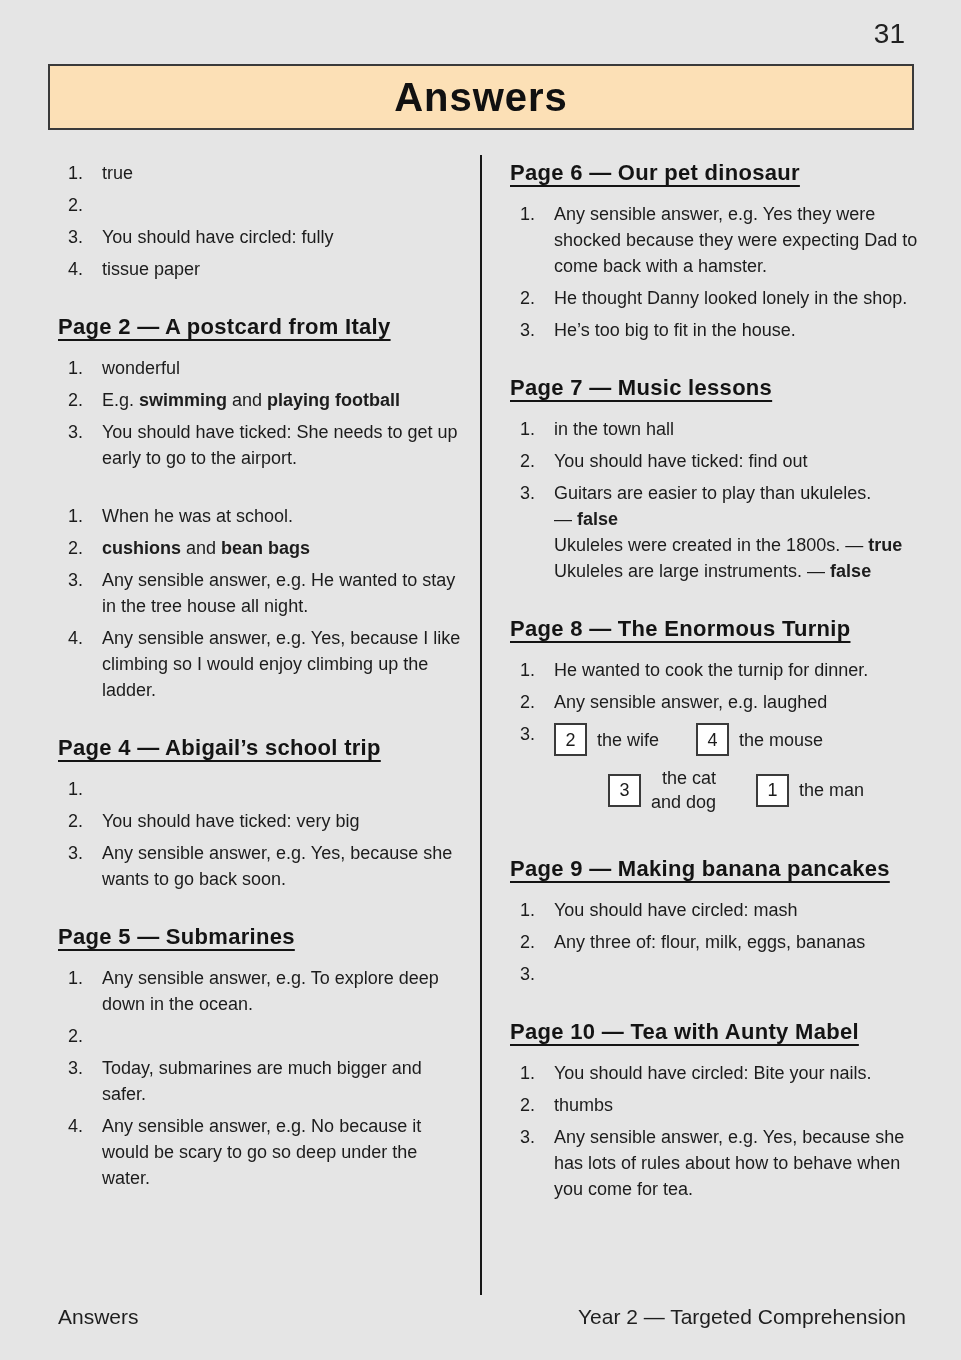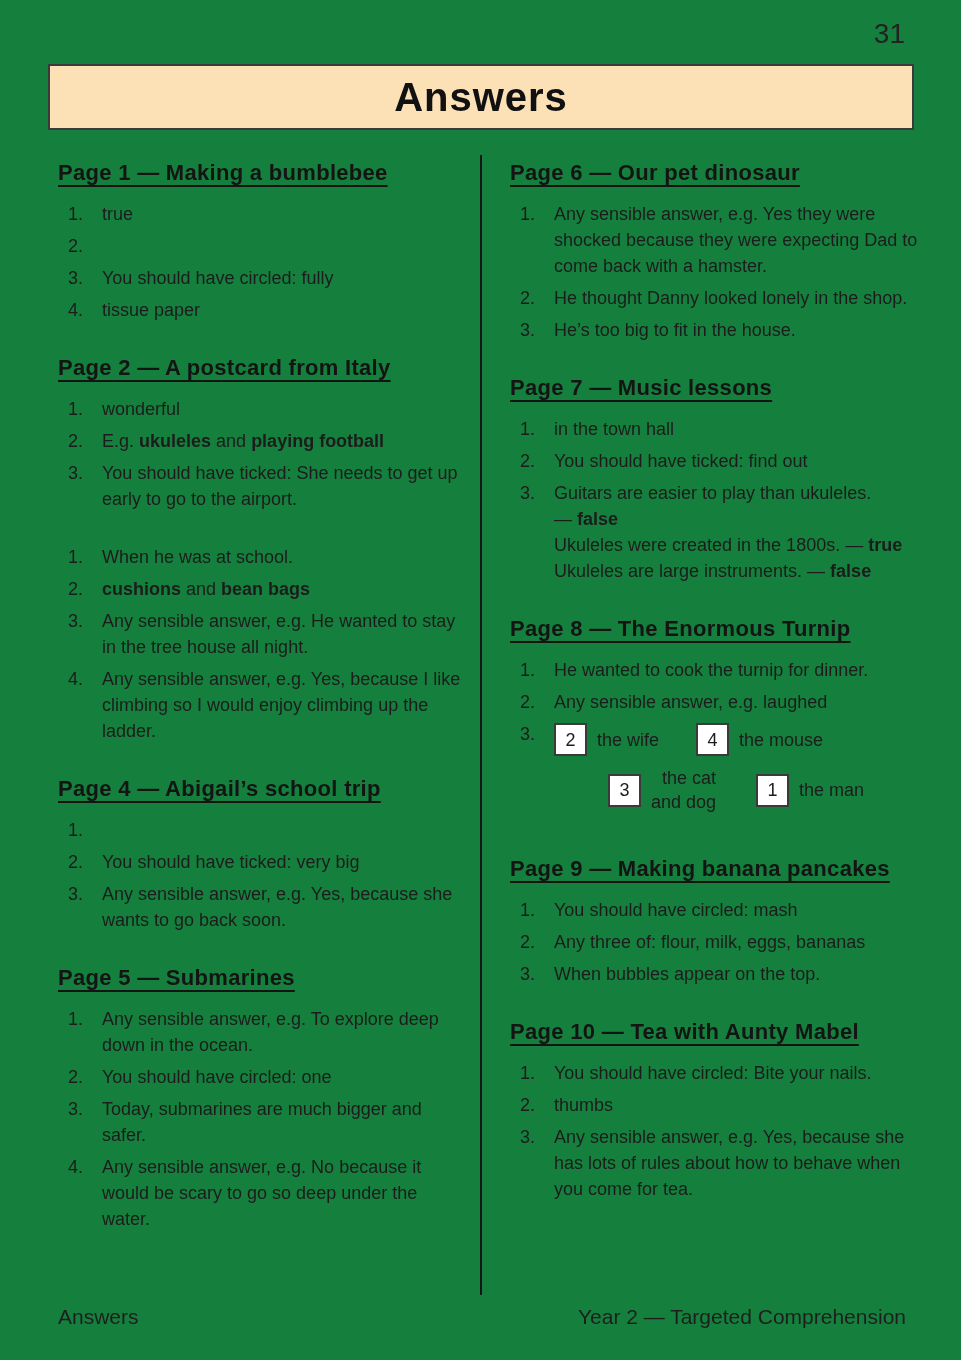--- a/index.html
+++ b/index.html
@@ -1,19 +1,19 @@
 <!DOCTYPE html>
 <html><head>
 <meta charset="utf-8">
 <style>
   html,body{margin:0;padding:0;background:#ffffff;}
   .page{
     position:relative;
     width:961px;height:1360px;
-    background:#15803d;
+    background:#e5e5e5;
     font-family:"Liberation Sans","DejaVu Sans",sans-serif;
     color:#1c1c1c;
     overflow:hidden;
   }
   .page-number{
     position:absolute;top:18px;right:56px;
     font-size:28px;font-weight:400;color:#222;
   }
   .header-box{
     position:absolute;left:48px;top:64px;width:862px;height:62px;
@@ -74,21 +74,21 @@
 <div class="page">
   <div class="page-number">31</div>
 
   <div class="header-box">
     <span class="header-title">Answers</span>
   </div>
 
   <div class="divider"></div>
 
   <div class="col col-left">
-      <div class="section"><h2 class="section-title">Page 1 — Making a bumblebee</h2><ol class="answers">
+      <div class="section"><ol class="answers">
           <li>
             <span class="num">1.</span>
             <div class="item-text"><span>true</span></div>
           </li>
           <li>
             <span class="num">2.</span>
           </li>
           <li>
             <span class="num">3.</span>
             <div class="item-text"><span>You should have circled: fully</span></div>
@@ -98,21 +98,21 @@
             <div class="item-text"><span>tissue paper</span></div>
           </li>
         </ol></div>
       <div class="section"><h2 class="section-title">Page 2 — A postcard from Italy</h2><ol class="answers">
           <li>
             <span class="num">1.</span>
             <div class="item-text"><span>wonderful</span></div>
           </li>
           <li>
             <span class="num">2.</span>
-            <div class="item-text"><span>E.g. </span><span class="b">ukuleles</span><span> and </span><span class="b">playing football</span></div>
+            <div class="item-text"><span>E.g. </span><span class="b">swimming</span><span> and </span><span class="b">playing football</span></div>
           </li>
           <li>
             <span class="num">3.</span>
             <div class="item-text"><span>You should have ticked: She needs to get up early to go to the airport.</span></div>
           </li>
         </ol></div>
       <div class="section"><ol class="answers">
           <li>
             <span class="num">1.</span>
             <div class="item-text"><span>When he was at school.</span></div>
@@ -143,21 +143,20 @@
             <div class="item-text"><span>Any sensible answer, e.g. Yes, because she wants to go back soon.</span></div>
           </li>
         </ol></div>
       <div class="section"><h2 class="section-title">Page 5 — Submarines</h2><ol class="answers">
           <li>
             <span class="num">1.</span>
             <div class="item-text"><span>Any sensible answer, e.g. To explore deep down in the ocean.</span></div>
           </li>
           <li>
             <span class="num">2.</span>
-            <div class="item-text"><span>You should have circled: one</span></div>
           </li>
           <li>
             <span class="num">3.</span>
             <div class="item-text"><span>Today, submarines are much bigger and safer.</span></div>
           </li>
           <li>
             <span class="num">4.</span>
             <div class="item-text"><span>Any sensible answer, e.g. No because it would be scary to go so deep under the water.</span></div>
           </li>
         </ol></div>
@@ -213,21 +212,20 @@
           <li>
             <span class="num">1.</span>
             <div class="item-text"><span>You should have circled: mash</span></div>
           </li>
           <li>
             <span class="num">2.</span>
             <div class="item-text"><span>Any three of: flour, milk, eggs, bananas</span></div>
           </li>
           <li>
             <span class="num">3.</span>
-            <div class="item-text"><span>When bubbles appear on the top.</span></div>
           </li>
         </ol></div>
       <div class="section"><h2 class="section-title">Page 10 — Tea with Aunty Mabel</h2><ol class="answers">
           <li>
             <span class="num">1.</span>
             <div class="item-text"><span>You should have circled: Bite your nails.</span></div>
           </li>
           <li>
             <span class="num">2.</span>
             <div class="item-text"><span>thumbs</span></div>

